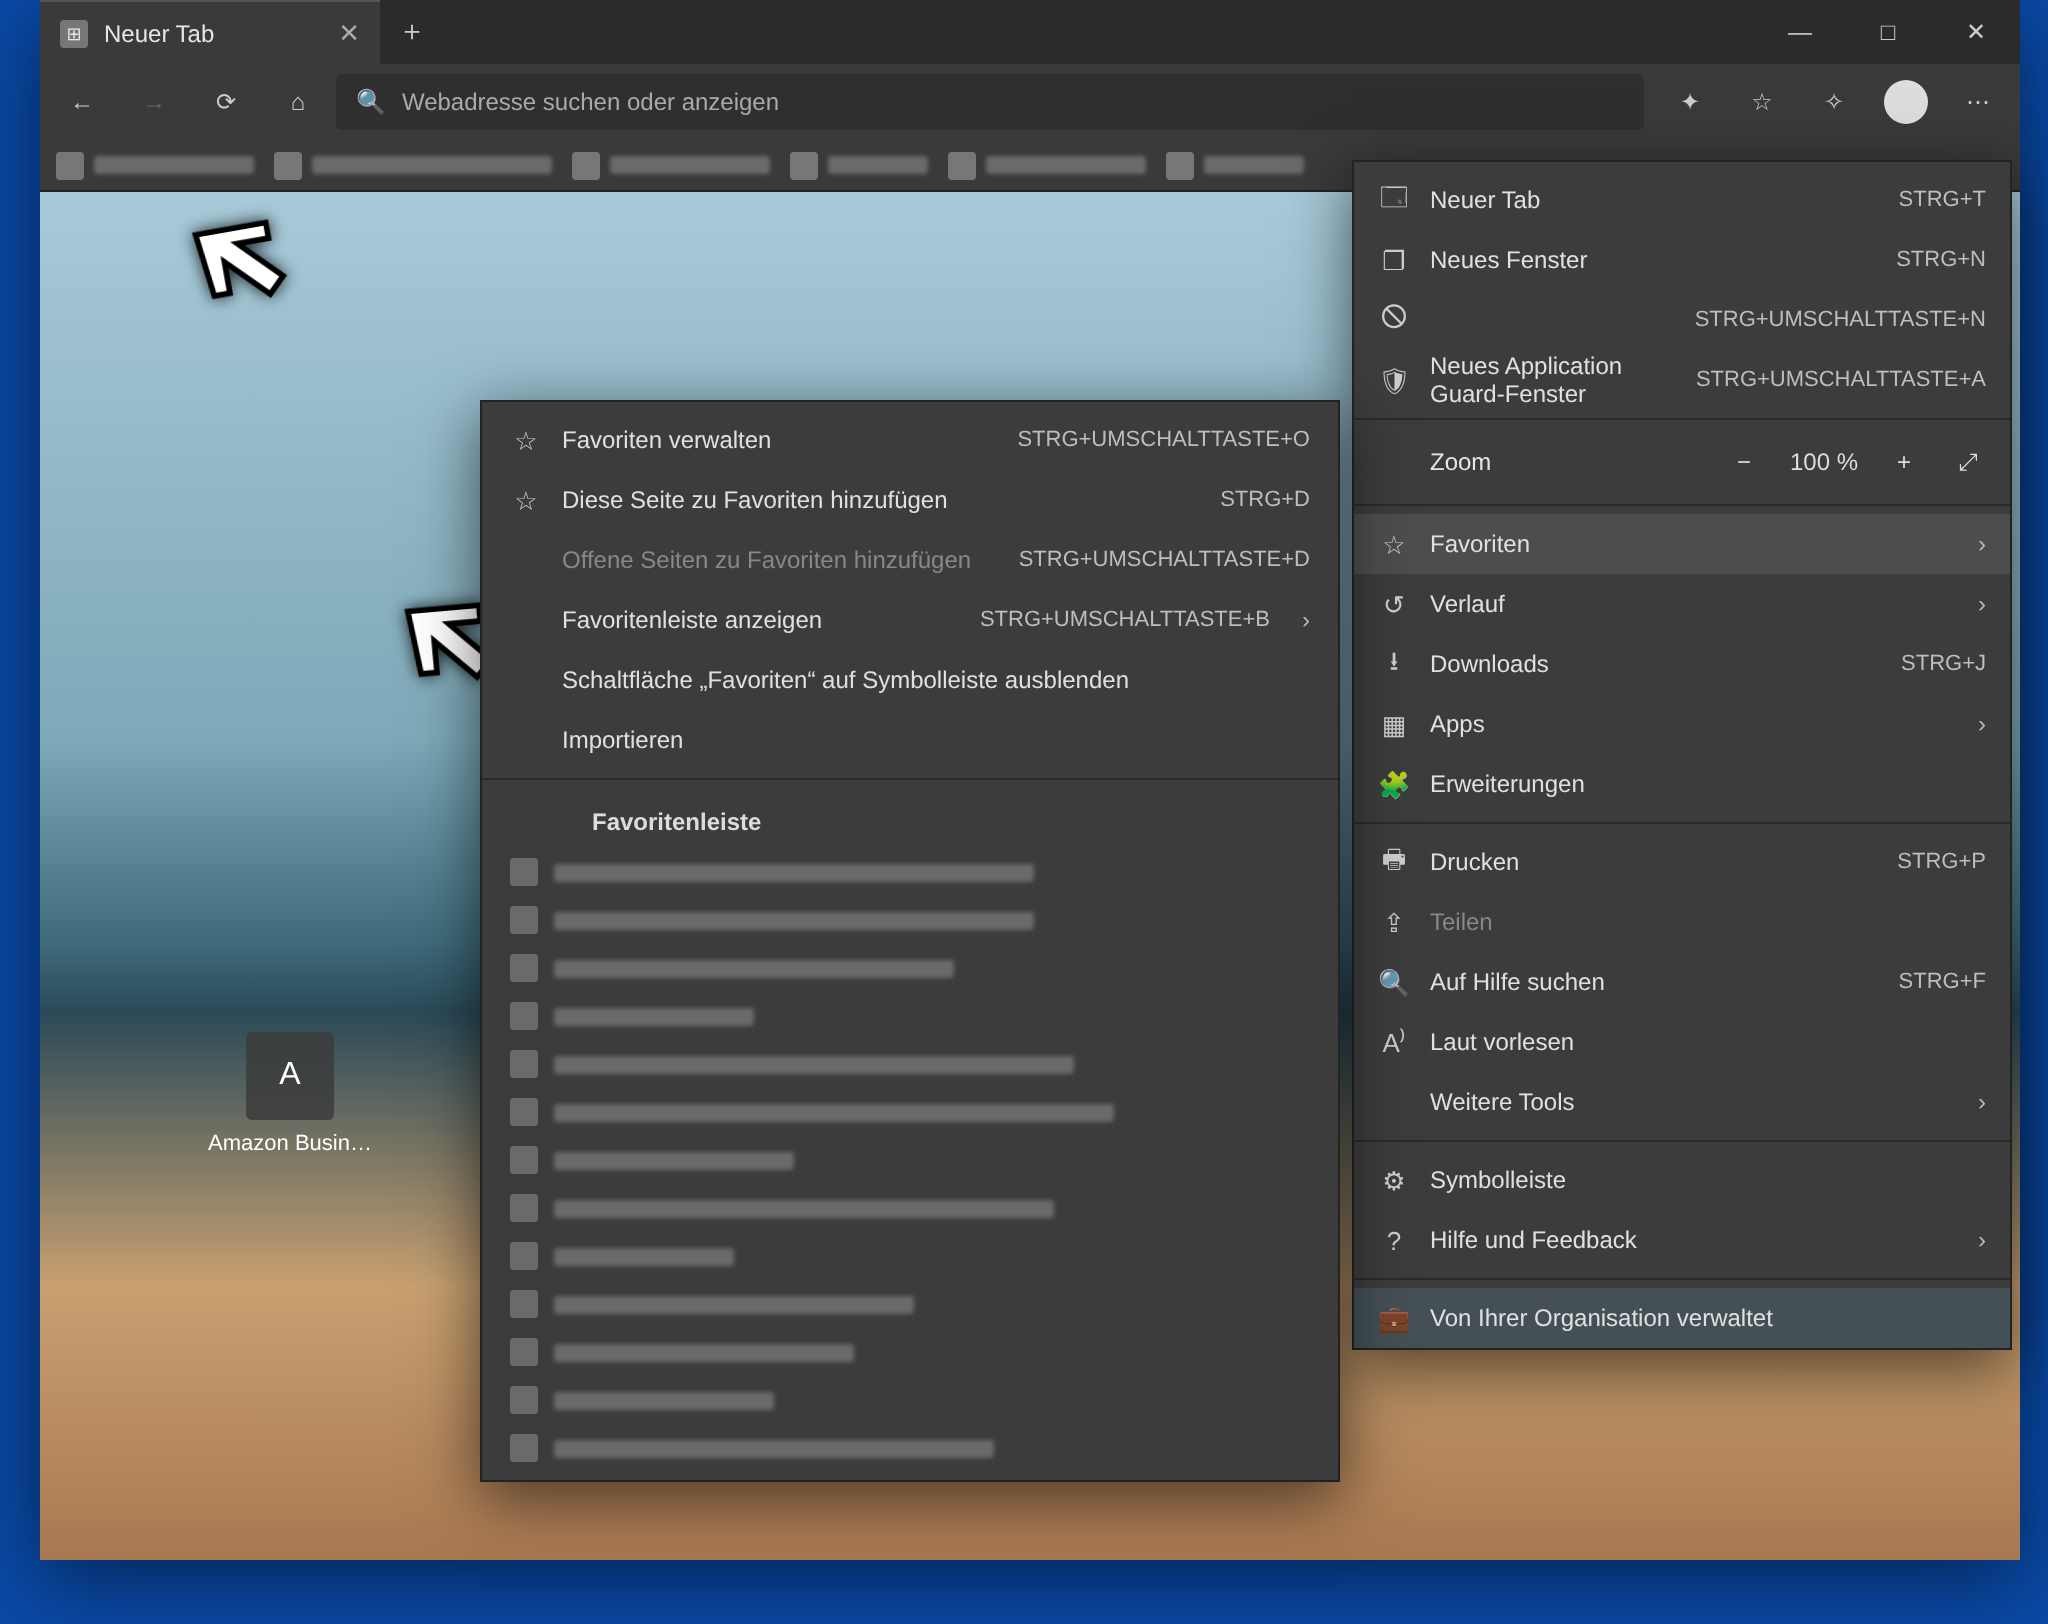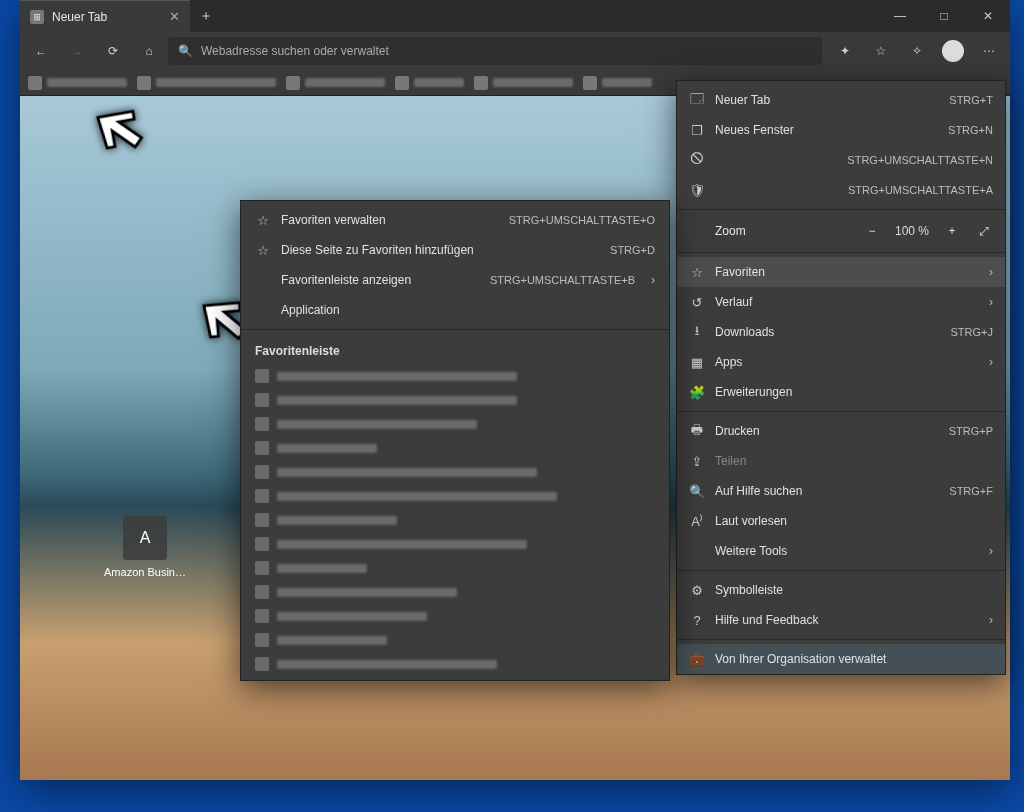--- a/index.html
+++ b/index.html
@@ -113,21 +113,21 @@
     background:#3c3c3c; border:1px solid #222;
     box-shadow:0 8px 30px rgba(0,0,0,.6);
     padding:4px 0;
   }
   .sitem{
     display:flex;align-items:center;height:30px;padding:0 14px;gap:10px;color:#e0e0e0;
   }
   .sitem.dim{color:#888;}
   .sitem .sshort{margin-left:auto;color:#bdbdbd;font-size:11px;}
   .sitem .chev{margin-left:auto;color:#bbb;}
-  .shead{padding:10px 14px 6px;color:#ddd;font-weight:600;font-size:12px;}
+  .shead{padding:10px 14px 6px;color:#ddd;font-weight:600;font-size:12px;margin-left:41px;}
   .frow{display:flex;align-items:center;height:24px;padding:0 14px;gap:8px;}
   .frow .favicon{background:#6a6a6a;}
   .frow .blurred{width:240px;height:9px;background:#6a6a6a;}
 </style>
 </head>
 <body>
 
 <div class="window">
 
   <div class="titlebar">
@@ -144,21 +144,21 @@
     </div>
   </div>
 
   <div class="toolbar">
     <div class="tbtn">←</div>
     <div class="tbtn dim">→</div>
     <div class="tbtn">⟳</div>
     <div class="tbtn">⌂</div>
     <div class="omnibar">
       <span>🔍</span>
-      <span>Webadresse suchen oder verwaltet</span>
+      <span>Webadresse suchen oder anzeigen</span>
     </div>
     <div class="tool-right">
       <div class="tbtn">✦</div>
       <div class="tbtn">☆</div>
       <div class="tbtn">✧</div>
       <div class="tbtn">
           <div class="avatar"></div>
         </div>
       <div class="tbtn">⋯</div>
     </div>
@@ -221,20 +221,21 @@
         <span class="micon">❐</span>
         <span>Neues Fenster</span>
         <span class="mshort">STRG+N</span>
       </div>
     <div class="mitem">
         <span class="micon">🛇</span>
         <span class="mshort">STRG+UMSCHALTTASTE+N</span>
       </div>
     <div class="mitem">
         <span class="micon">🛡</span>
+        <span>Neues Application Guard-Fenster</span>
         <span class="mshort">STRG+UMSCHALTTASTE+A</span>
       </div>
     <div class="msep"></div>
     <div class="zoomrow">
       <span class="zlbl">Zoom</span>
       <div class="zctrl">
         <span class="zbtn">−</span>
         <span>100 %</span>
         <span class="zbtn">+</span>
         <span class="zbtn">⤢</span>
@@ -310,29 +311,38 @@
     <div class="sitem">
         <span class="micon">☆</span>
         <span>Favoriten verwalten</span>
         <span class="sshort">STRG+UMSCHALTTASTE+O</span>
       </div>
     <div class="sitem">
         <span class="micon">☆</span>
         <span>Diese Seite zu Favoriten hinzufügen</span>
         <span class="sshort">STRG+D</span>
       </div>
+    <div class="sitem dim">
+        <span class="micon"></span>
+        <span>Offene Seiten zu Favoriten hinzufügen</span>
+        <span class="sshort">STRG+UMSCHALTTASTE+D</span>
+      </div>
     <div class="sitem">
         <span class="micon"></span>
         <span>Favoritenleiste anzeigen</span>
         <span class="sshort">STRG+UMSCHALTTASTE+B</span>
         <span class="chev" style="margin-left:6px">›</span>
       </div>
     <div class="sitem">
         <span class="micon"></span>
-        <span>Application</span>
+        <span>Schaltfläche „Favoriten“ auf Symbolleiste ausblenden</span>
+      </div>
+    <div class="sitem">
+        <span class="micon"></span>
+        <span>Importieren</span>
       </div>
     <div class="msep"></div>
     <div class="shead">Favoritenleiste</div>
     <div class="frow">
         <div class="favicon"></div>
         <div class="blurred"></div>
       </div>
     <div class="frow">
         <div class="favicon"></div>
         <div class="blurred"></div>

